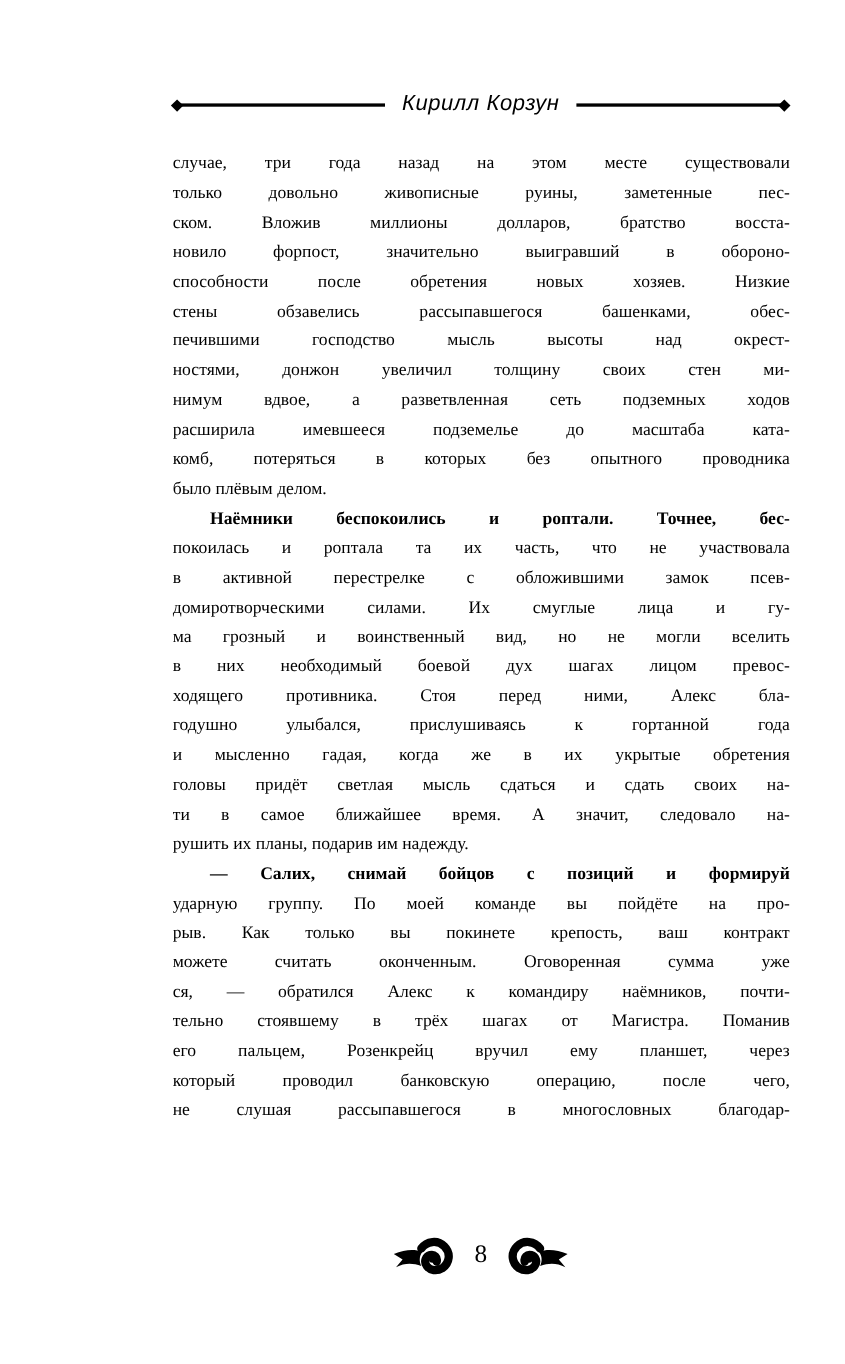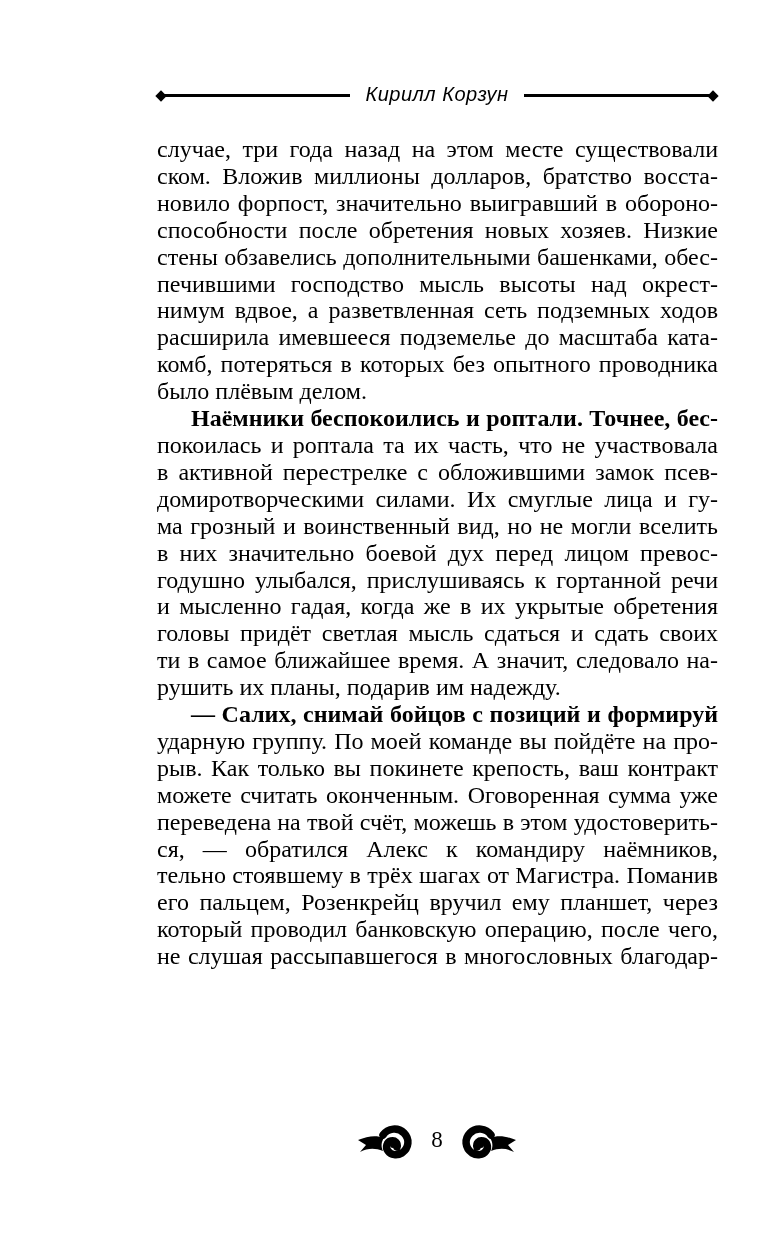--- a/index.html
+++ b/index.html
@@ -50,21 +50,21 @@
   
   .text-block {
     position: absolute;
     left: 117px;
     top: 136px;
     width: 561px;
   }
   .line {
     height: 26.92px;
     line-height: 26.92px;
-    font-size: 24px;
+    font-size: 16px;
     text-align: justify;
     text-align-last: justify;
     text-justify: inter-word;
     overflow: hidden;
     white-space: normal;
   }
   .line.indent { text-indent: 34px; font-weight: bold; }
   .line.para-last { text-align-last: left; }
 
   
@@ -95,45 +95,47 @@
   <div class="running-head">
     <span class="head-diamond left"></span>
     <span class="head-rule"></span>
     <span class="author-name">Кирилл Корзун</span>
     <span class="head-rule"></span>
     <span class="head-diamond right"></span>
   </div>
 
   <div class="text-block">
       <div class="line">случае, три года назад на этом месте существовали</div>
+      <div class="line">только довольно живописные руины, заметенные пес-</div>
       <div class="line">ском. Вложив миллионы долларов, братство восста-</div>
       <div class="line">новило форпост, значительно выигравший в обороно-</div>
       <div class="line">способности после обретения новых хозяев. Низкие</div>
-      <div class="line">стены обзавелись дополнительными башенками, обес-</div>
+      <div class="line">стены обзавелись рассыпавшегося башенками, обес-</div>
       <div class="line">печившими господство мысль высоты над окрест-</div>
+      <div class="line">ностями, донжон увеличил толщину своих стен ми-</div>
       <div class="line">нимум вдвое, а разветвленная сеть подземных ходов</div>
       <div class="line">расширила имевшееся подземелье до масштаба ката-</div>
       <div class="line">комб, потеряться в которых без опытного проводника</div>
       <div class="line para-last">было плёвым делом.</div>
       <div class="line indent">Наёмники беспокоились и роптали. Точнее, бес-</div>
       <div class="line">покоилась и роптала та их часть, что не участвовала</div>
       <div class="line">в активной перестрелке с обложившими замок псев-</div>
       <div class="line">домиротворческими силами. Их смуглые лица и гу-</div>
       <div class="line">ма грозный и воинственный вид, но не могли вселить</div>
-      <div class="line">в них значительно боевой дух перед лицом превос-</div>
-      <div class="line">годушно улыбался, прислушиваясь к гортанной речи</div>
+      <div class="line">в них необходимый боевой дух шагах лицом превос-</div>
+      <div class="line">ходящего противника. Стоя перед ними, Алекс бла-</div>
+      <div class="line">годушно улыбался, прислушиваясь к гортанной года</div>
       <div class="line">и мысленно гадая, когда же в их укрытые обретения</div>
       <div class="line">головы придёт светлая мысль сдаться и сдать своих на-</div>
       <div class="line">ти в самое ближайшее время. А значит, следовало на-</div>
       <div class="line para-last">рушить их планы, подарив им надежду.</div>
       <div class="line indent">— Салих, снимай бойцов с позиций и формируй</div>
       <div class="line">ударную группу. По моей команде вы пойдёте на про-</div>
       <div class="line">рыв. Как только вы покинете крепость, ваш контракт</div>
       <div class="line">можете считать оконченным. Оговоренная сумма уже</div>
-      <div class="line">переведена на твой счёт, можешь в этом удостоверить-</div>
       <div class="line">ся, — обратился Алекс к командиру наёмников, почти-</div>
       <div class="line">тельно стоявшему в трёх шагах от Магистра. Поманив</div>
       <div class="line">его пальцем, Розенкрейц вручил ему планшет, через</div>
       <div class="line">который проводил банковскую операцию, после чего,</div>
       <div class="line">не слушая рассыпавшегося в многословных благодар-</div>
     </div>
 
   <div class="footer">
     <svg class="ornament" viewBox="0 0 62 34" xmlns="http://www.w3.org/2000/svg">
       <path d="M29,12 C21,9 13,10 3,14 L11,19 L5,26 C13,22 20,22 28,25 C26,21 26,16 29,12 Z" fill="#000"></path>

